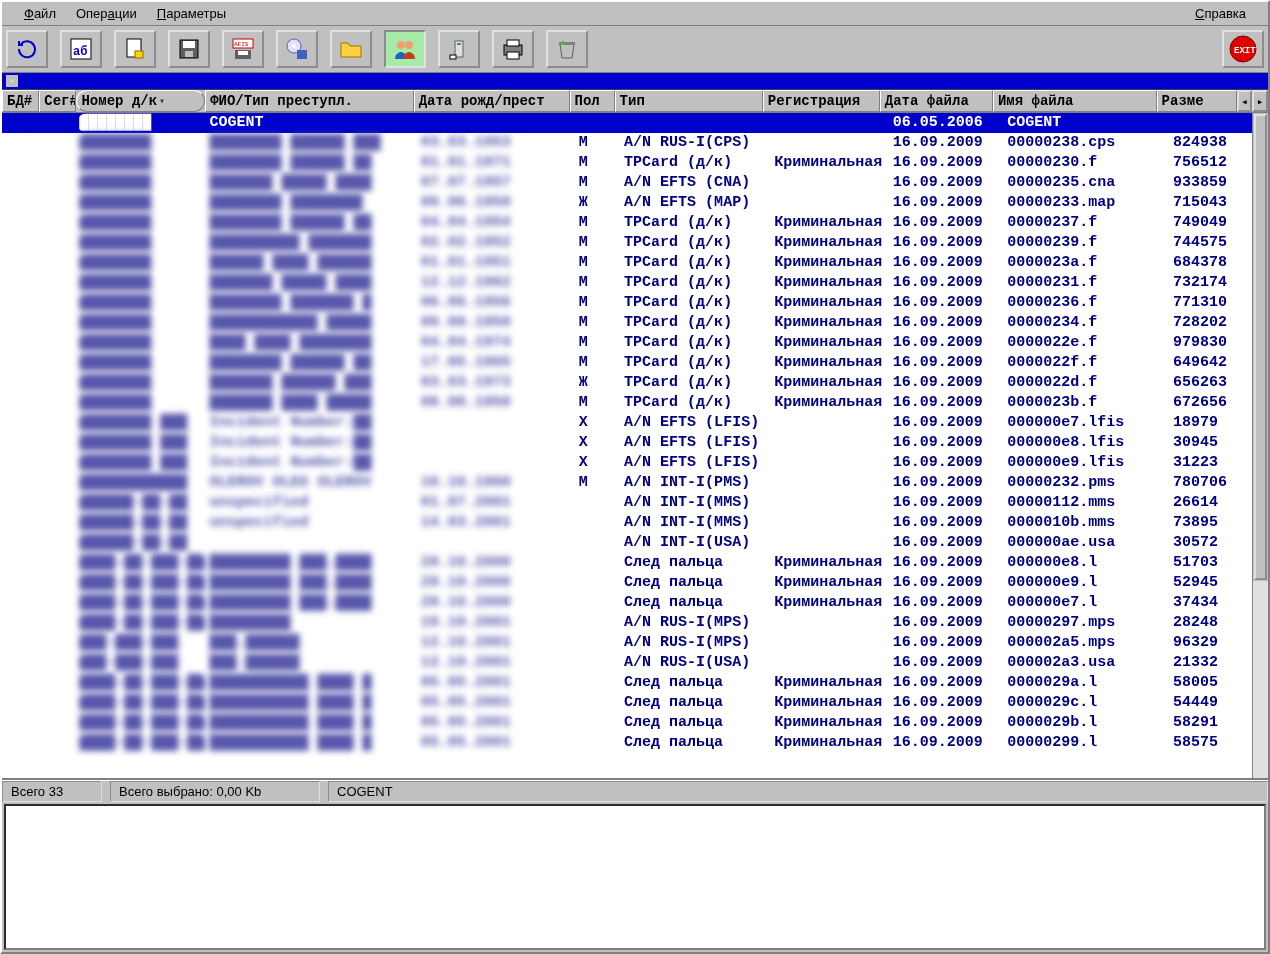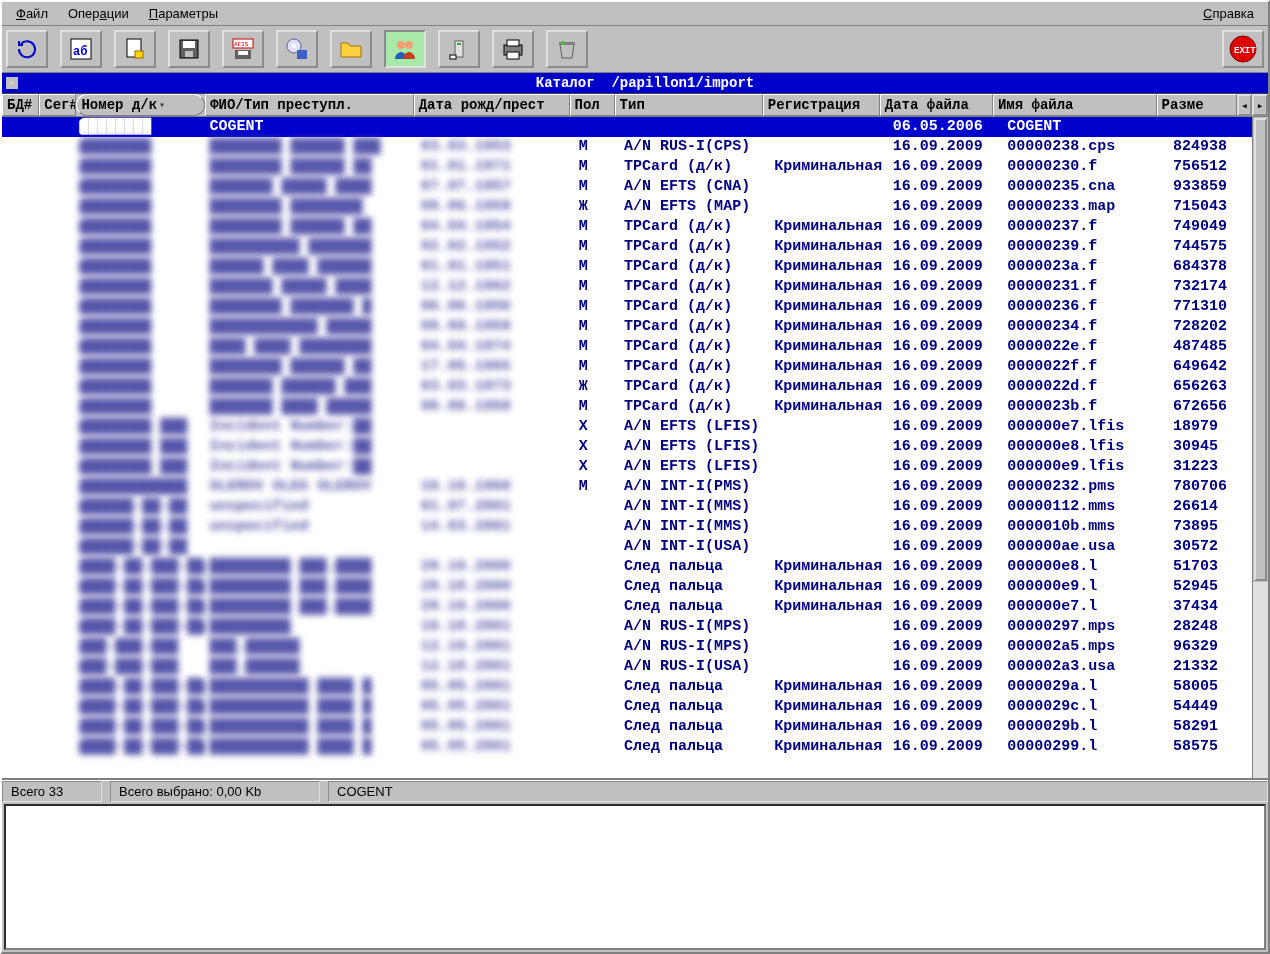--- a/index.html
+++ b/index.html
@@ -13,21 +13,21 @@
   display: flex;
   flex-direction: column;
   border: 2px solid #808080;
   border-top-color: #fff;
   border-left-color: #fff;
 }
 .menubar {
   display: flex;
   background: #c0c0c0;
   border-bottom: 1px solid #808080;
-  padding: 2px 4px;
+  padding: 2px 12px;
   font-family: Arial, sans-serif;
   font-size: 13px;
 }
 .menubar .menu-item {
   padding: 2px 10px;
   cursor: pointer;
 }
 .menubar .spacer { flex: 1; }
 .menubar u { text-decoration: underline; }
 .toolbar {
@@ -237,23 +237,20 @@
   <div class="tb-btn exit-btn">
       <svg viewBox="0 0 28 28">
         <circle cx="14" cy="14" r="13" fill="#e00000" stroke="#800000"></circle>
         <text x="5" y="18" font-size="9" fill="#fff" font-weight="bold">EXIT</text>
       </svg>
     </div>
 </div>
 
 <div class="catalog-bar">
   <span class="catalog-square">◦</span>
-  <span class="catalog-title">
-    <span>Каталог</span>&nbsp;&nbsp;<span>/papillon1/import</span>
-  </span>
 </div>
 
 <div class="headers">
   <div class="col w-bd">БД#</div>
   <div class="col w-seg">Сег#</div>
   <div class="col w-num">
       <span>Номер д/к</span>
       <span class="sort-ind">▾</span>
     </div>
   <div class="col w-fio">ФИО/Тип преступл.</div>
@@ -417,21 +414,21 @@
         <div class="c w-bd"></div>
         <div class="c w-seg"></div>
         <div class="c w-num blurred">████████</div>
         <div class="c w-fio blurred">████ ████ ████████</div>
         <div class="c w-date blurred">04.04.1974</div>
         <div class="c w-sex">М</div>
         <div class="c w-type">TPCard (д/к)</div>
         <div class="c w-reg">Криминальная</div>
         <div class="c w-fdate">16.09.2009</div>
         <div class="c w-fname">0000022e.f</div>
-        <div class="c w-size">487485</div>
+        <div class="c w-size">979830</div>
       </div>
       <div class="row">
         <div class="c w-bd"></div>
         <div class="c w-seg"></div>
         <div class="c w-num blurred">████████</div>
         <div class="c w-fio blurred">████████ ██████ ██</div>
         <div class="c w-date blurred">17.05.1965</div>
         <div class="c w-sex">М</div>
         <div class="c w-type">TPCard (д/к)</div>
         <div class="c w-reg">Криминальная</div>

